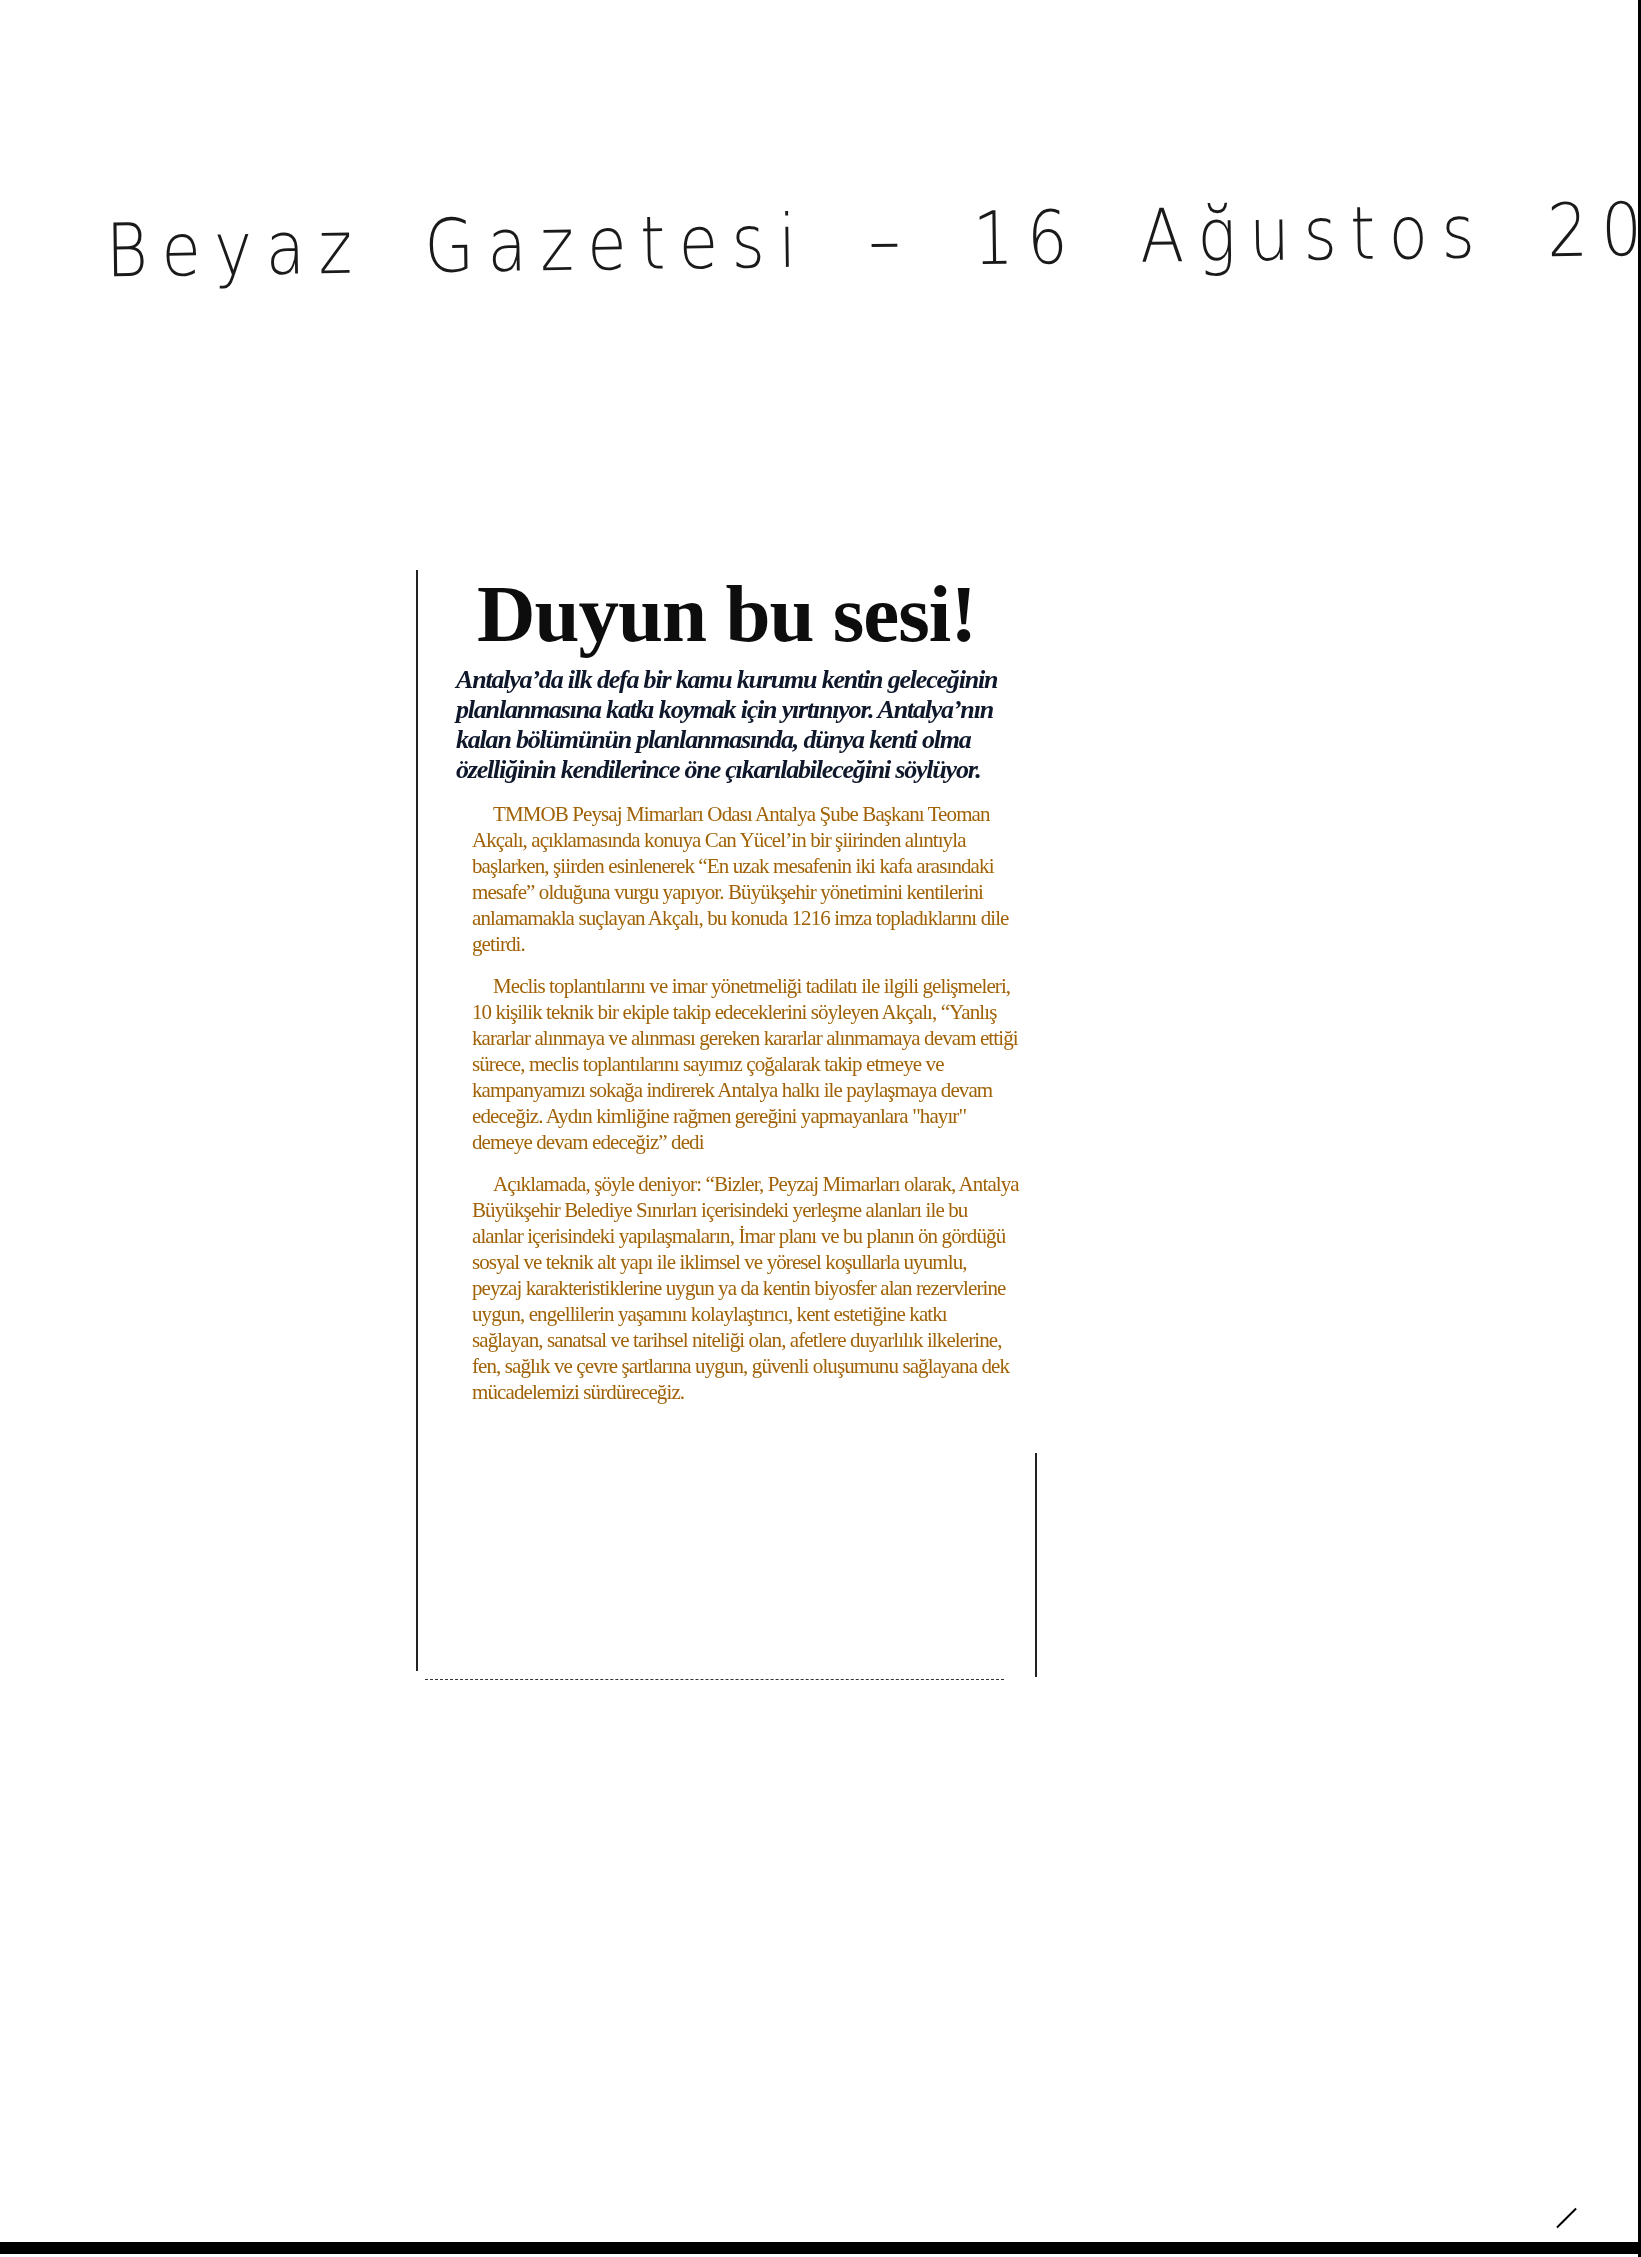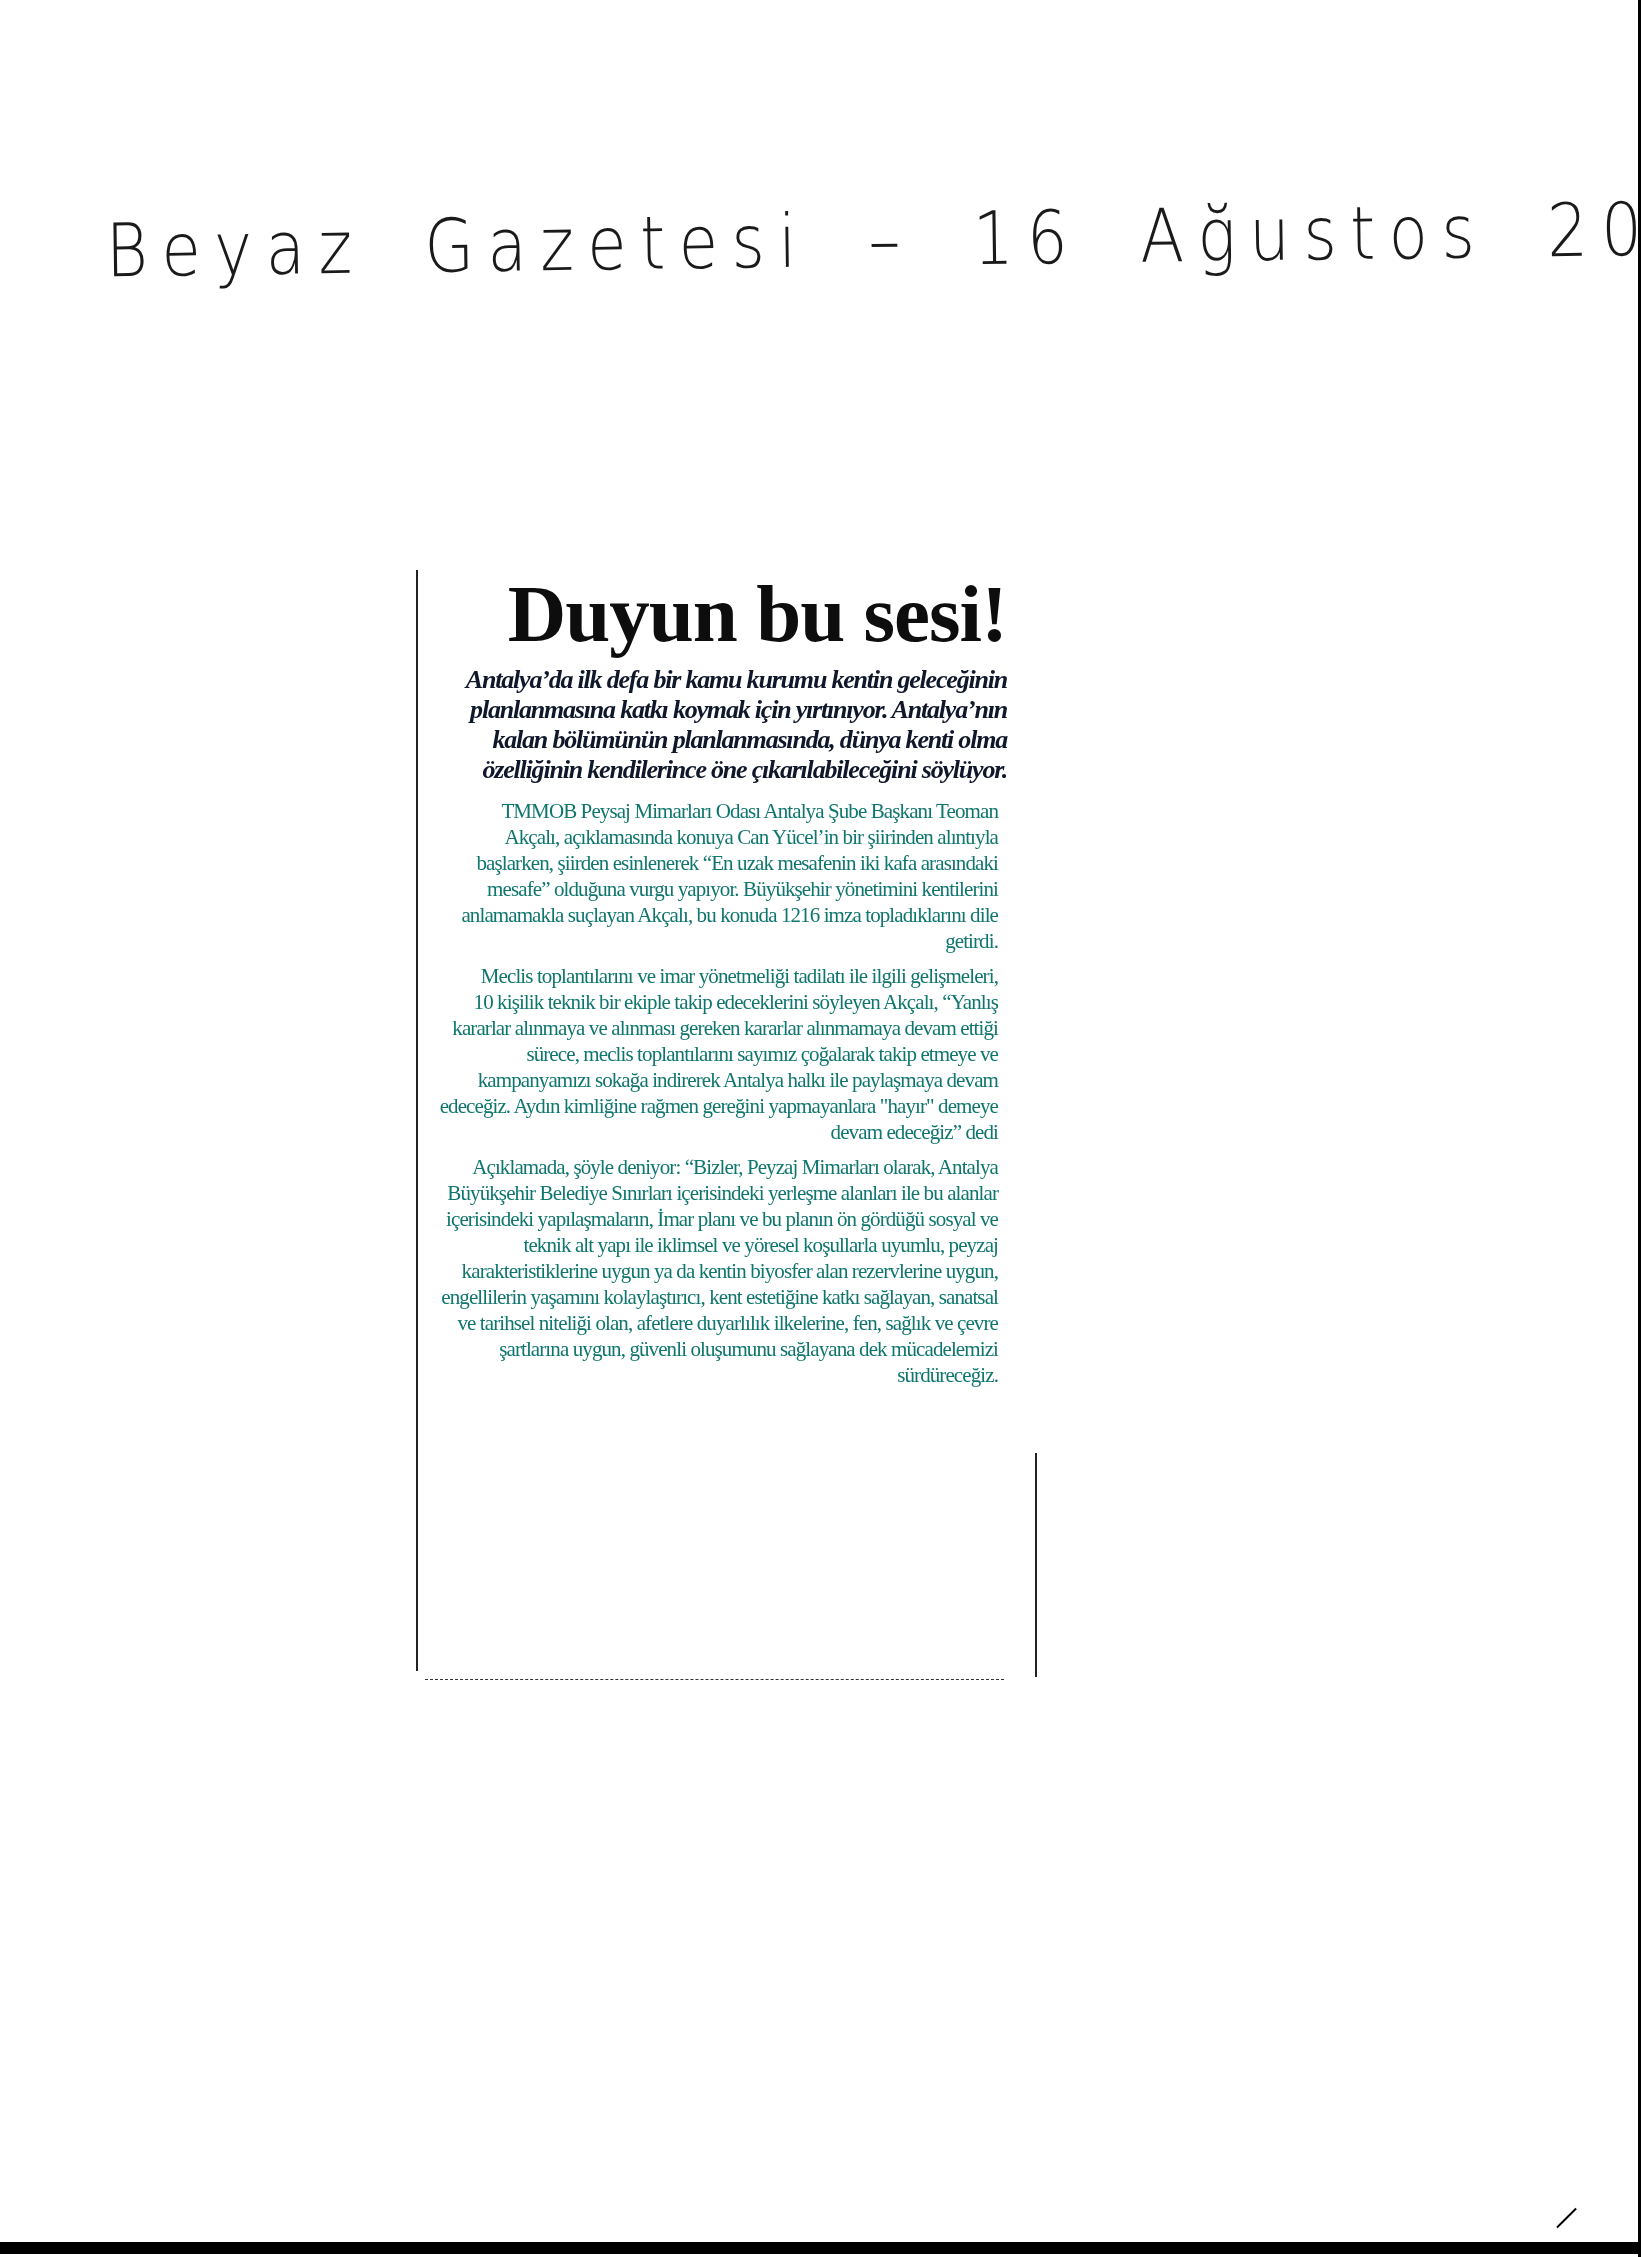--- a/index.html
+++ b/index.html
@@ -49,24 +49,23 @@
     .bottom-rule {
       position: absolute;
       left: 425px;
       top: 1679px;
       width: 579px;
       height: 0;
       border-top: 1.9px dashed #333;
     }
     .article {
       position: absolute;
-      left: 428px;
+      left: 456px;
       top: 570px;
       width: 579px;
-      text-align: right;
     }
     .headline {
       font-family: "Liberation Serif", serif;
       font-weight: bold;
       font-size: 81px;
       line-height: 89px;
       margin: 0 0 5.8px 21px;
       letter-spacing: -1px;
       color: #0d0d0d;
     }
@@ -78,23 +77,23 @@
       line-height: 30px;
       letter-spacing: -1.2px;
       margin: 0 0 13.5px 0;
       color: #0f172a;
     }
     .body-p {
       font-family: "Liberation Serif", serif;
       font-size: 21px;
       line-height: 26px;
       letter-spacing: -0.9px;
-      margin: 9px;
+      margin: 16px;
       text-indent: 21px;
-      color: #0f766e;
+      color: #a16207;
     }
     .scan-bar {
       position: absolute;
       left: 0;
       top: 2242px;
       width: 1641px;
       height: 11.6px;
       background: #000;
     }
     .scan-bar-right {

